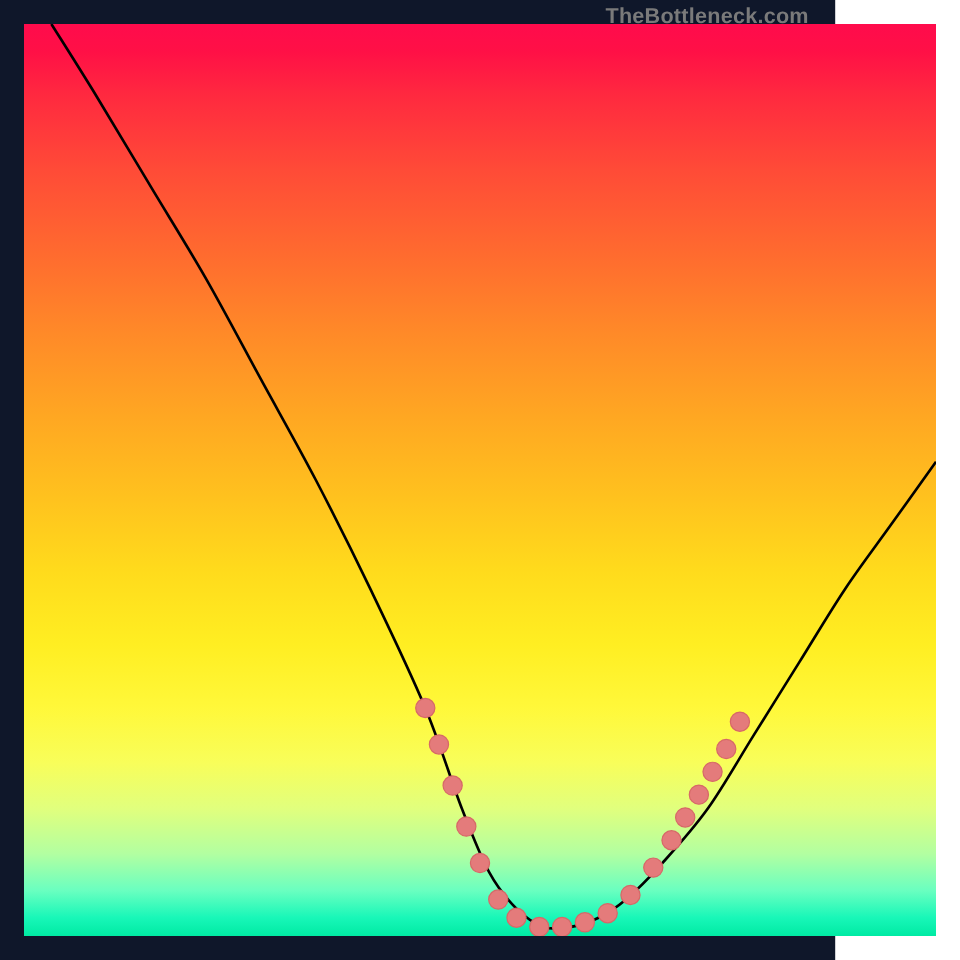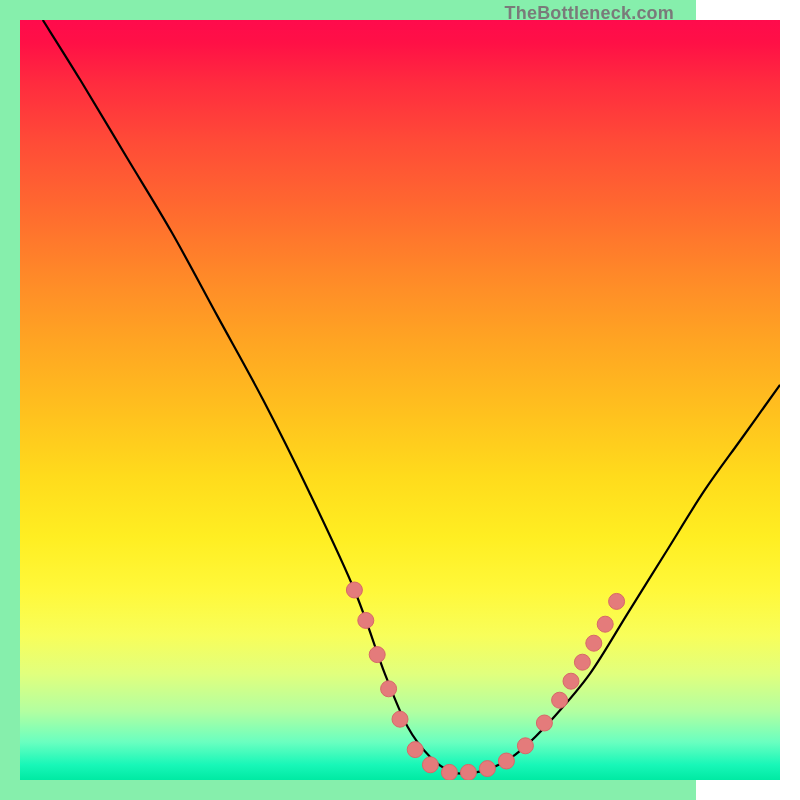--- a/index.html
+++ b/index.html
@@ -1,21 +1,21 @@
 <!DOCTYPE html>
 <html><head>
 <meta charset="utf-8">
 <style>
   * { margin: 0; padding: 0; box-sizing: border-box; }
   html, body { width: 800px; height: 800px; overflow: hidden; }
   .stage {
     position: relative;
     width: 696px;
     height: 800px;
-    background: #86efac;
+    background: #0f172a;
   }
   .plot {
     position: absolute;
     left: 20px;
     top: 20px;
     width: 760px;
     height: 760px;
     background: linear-gradient(to bottom,
       #ff0b4c 0%,
       #ff1046 3%,

